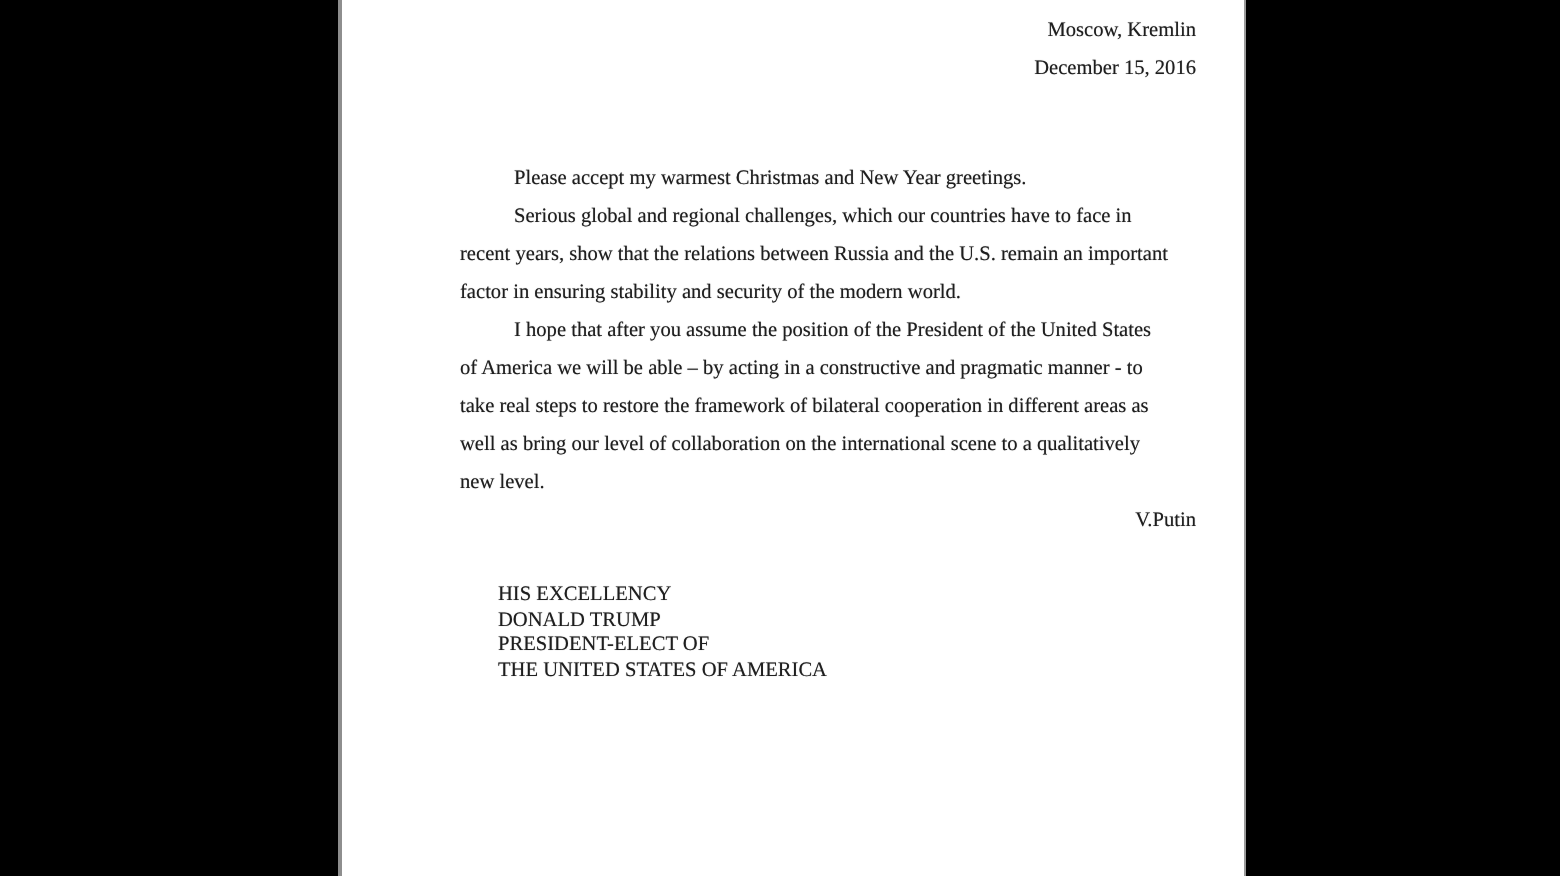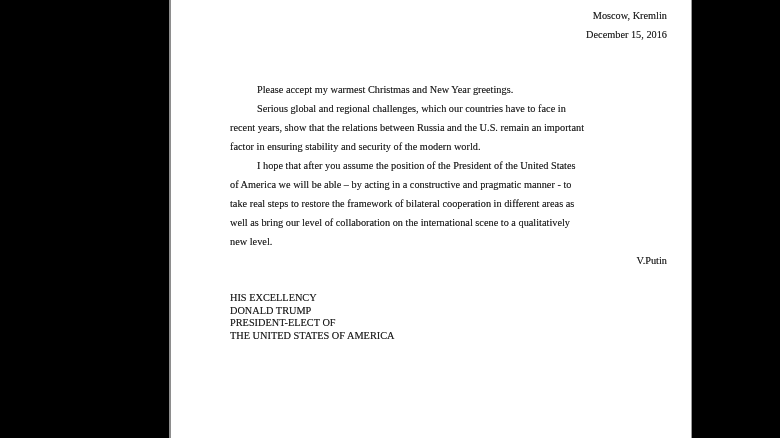--- a/index.html
+++ b/index.html
@@ -19,21 +19,21 @@
     height: 438px;
     background: var(--letterbox, #000);
   }
   .letterbox.left  { left: 0;     width: 169px; }
   .letterbox.right { left: 618px; width: 162px; }
 
   .page {
     position: absolute;
     left: 169px;
     top: 0;
-    width: 523px;
+    width: 454px;
     height: 438px;
     box-sizing: border-box;
     background: var(--paper, #fff);
     color: var(--ink, #1e1e1e);
     border-left: 2px solid #8e8e8e;
     border-right: 1px solid #9a9a9a;
     padding: 6px 24px 0 59px;
     font-size: 10.3px;
     text-shadow: 0 0 0.4px rgba(30,30,30,0.55);
   }
@@ -50,20 +50,21 @@
   .bodyblocks .block:nth-child(6) { margin-top: 17px; } 
 
   .ln.indent { padding-left: 27px; }
 
   .ln.sig { text-align: right; }
 
   .addr { margin-top: 22px; }
   .addr-ln {
     line-height: 12.5px;
     white-space: nowrap;
+    margin-left: 19px;
   }
 </style>
 </head>
 <body>
 
 <div class="stage" style="--letterbox: #000000; --paper: #ffffff; --ink: #1e1e1e;">
   <div class="letterbox left"></div>
   <div class="letterbox right"></div>
 
   <div class="page">

